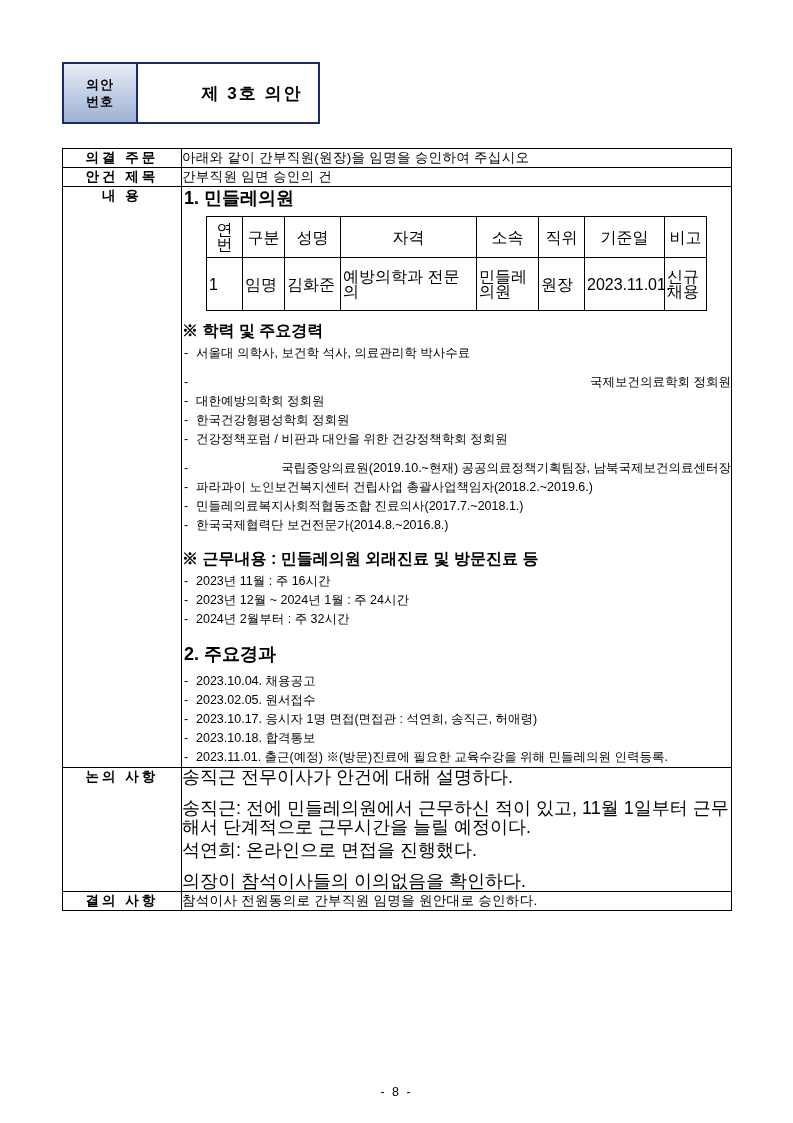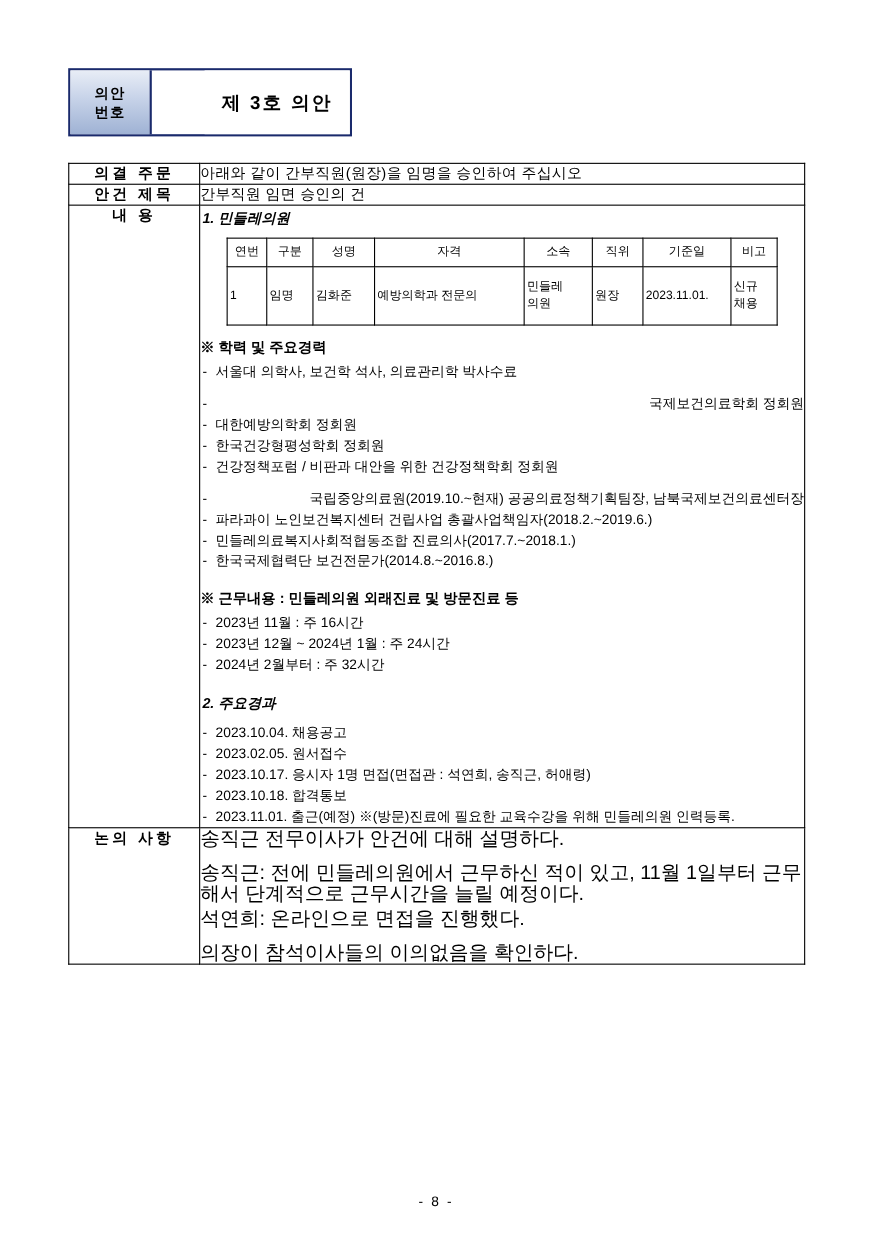--- a/index.html
+++ b/index.html
@@ -93,38 +93,37 @@
     letter-spacing: 0.3px;
   }
   td.body-cell {
     padding: 10px 12px 14px 12px;
     font-size: 13px;
     line-height: 19px;
   }
 
   .section-heading {
     font-weight: bold;
-    font-size: 13px;
+    font-size: 18px;
     margin: 2px 0 8px 2px;
-    font-style: italic;
   }
   .section-heading.second {
     margin-top: 16px;
   }
 
   
   table.inner {
     border-collapse: collapse;
     margin: 0 auto 10px auto;
     width: 500px;
     table-layout: fixed;
   }
   table.inner th, table.inner td {
     border: 1px solid #000;
-    font-size: 11px;
+    font-size: 16px;
     padding: 4px 2px;
     vertical-align: middle;
     line-height: 15px;
     font-weight: normal;
   }
   table.inner th {
     padding: 5px 2px;
   }
   table.inner td.tall {
     height: 44px;
@@ -133,21 +132,21 @@
   .c-div { width: 42px; }
   .c-name { width: 56px; }
   .c-qual { width: 136px; }
   .c-org { width: 62px; }
   .c-pos { width: 46px; }
   .c-date { width: 80px; }
   .c-note { width: 42px; }
 
   .sub-title {
     font-weight: bold;
-    font-size: 13px;
+    font-size: 16px;
     margin: 6px 0 4px 0;
   }
   .sub-title.gap {
     margin-top: 14px;
   }
   ul.dash {
     list-style: none;
     margin: 0;
     padding: 0;
   }
@@ -294,18 +293,22 @@
         </tr>
         <tr>
           <td class="label">논의 사항</td>
           <td class="discussion" id="discussionBody">
               <p>송직근 전무이사가 안건에 대해 설명하다.</p>
               <p class="tight">송직근: 전에 민들레의원에서 근무하신 적이 있고, 11월 1일부터 근무해서 단계적으로 근무시간을 늘릴 예정이다.</p>
               <p>석연희: 온라인으로 면접을 진행했다.</p>
               <p>의장이 참석이사들의 이의없음을 확인하다.</p>
             </td>
         </tr>
+        <tr>
+          <td class="label">결의 사항</td>
+          <td class="value">참석이사 전원동의로 간부직원 임명을 원안대로 승인하다.</td>
+        </tr>
       </tbody>
     </table>
   </div>
 
   <div class="footer">- 8 -</div>
 </div>
 
 </body></html>

